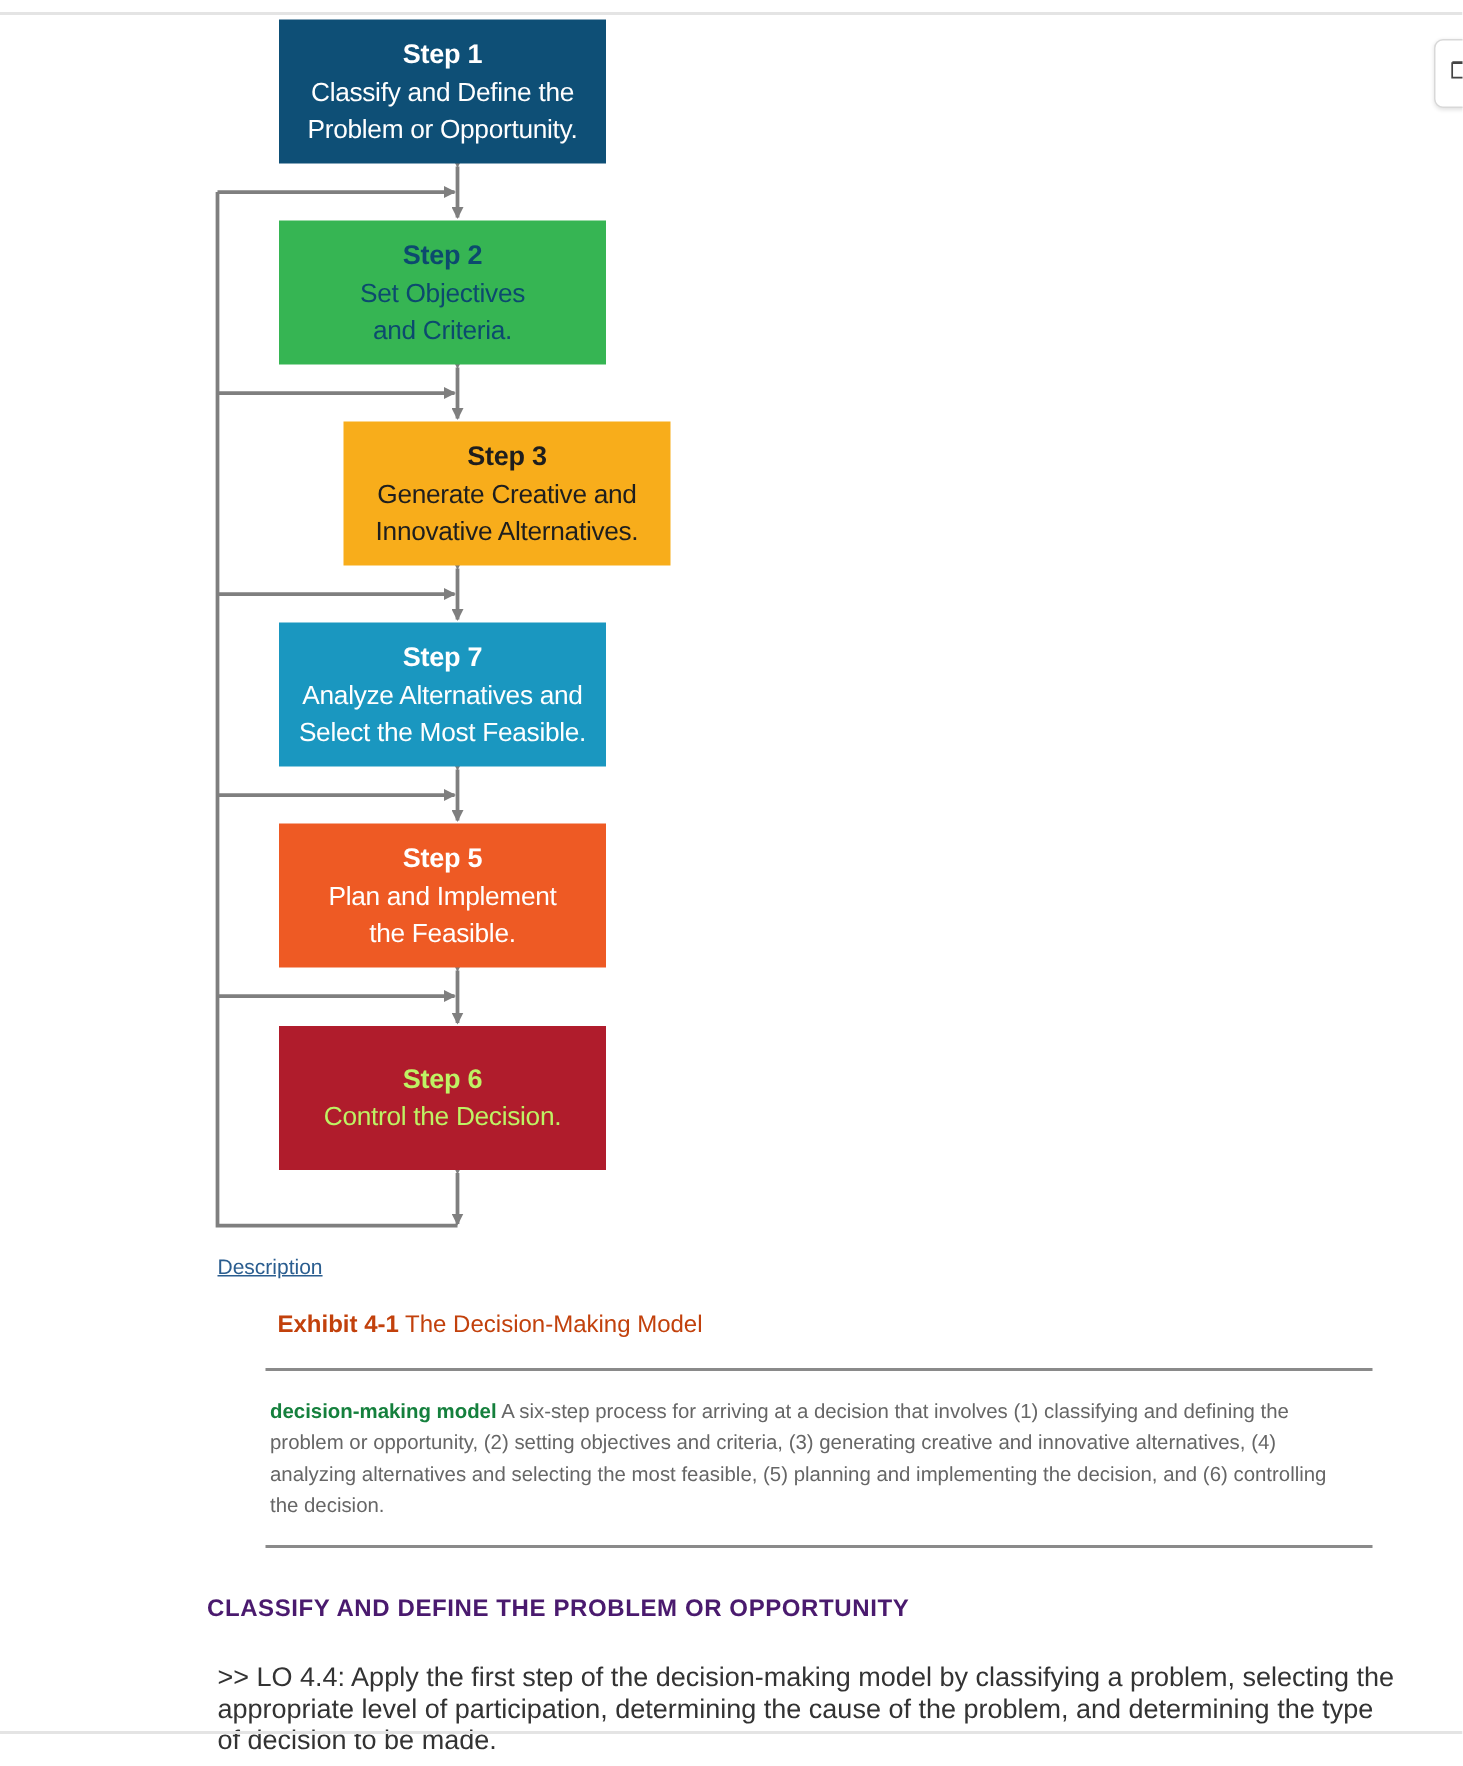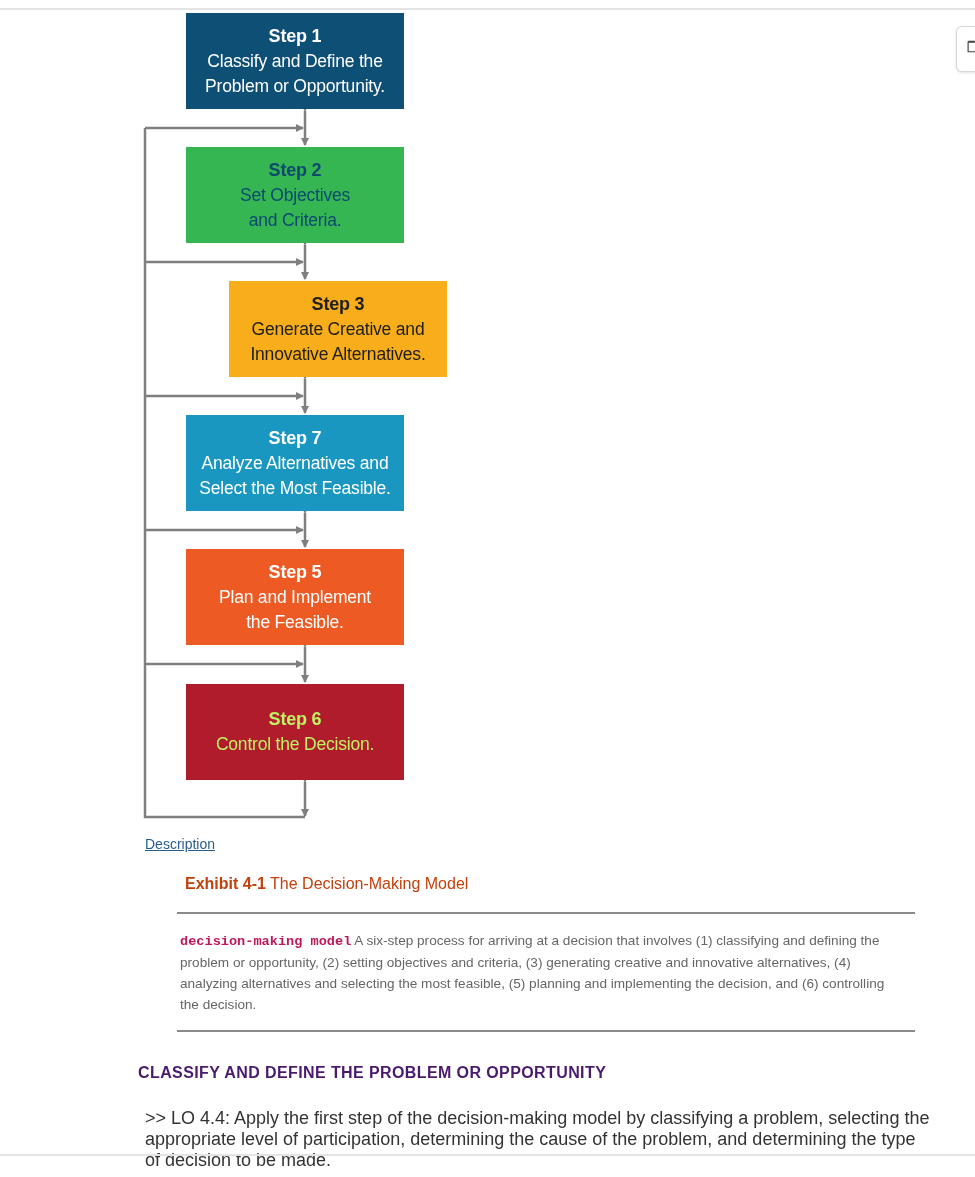--- a/index.html
+++ b/index.html
@@ -18,21 +18,21 @@
   .s4 { top:415px; background:#1a97c0; color:#fff; }
   .s5 { top:549px; background:#ee5a24; color:#fff;align-items:center; }
   .s6 { top:684px; background:#b01c2c; color:#bef264; }
 
   .link { position:absolute; left:145px; top:836px; font-size:14px; color:#2a5d8f; text-decoration:underline; cursor:pointer; }
   .caption { position:absolute; left:145px; top:875px; font-size:16px; color:#c2410c;margin-left:40px; }
   .caption b { font-weight:bold; }
 
   .def-rule { position:absolute; left:177px; width:738px; height:2px; background:#8a8a8a; }
   .def-text { position:absolute; left:180px; top:930px; width:720px; font-size:13.6px; line-height:21px; color:#666; }
-  .def-text .term { font-weight:bold; color:#be185d;font-family:Liberation Mono, monospace; }
+  .def-text .term { font-weight:bold; color:#15803d; }
 
   .heading { position:absolute; left:138px; top:1064px; font-size:16px; font-weight:bold; color:#4a1a6e; letter-spacing:0.4px; }
   .lo { position:absolute; left:145px; top:1108px; width:790px; font-size:18px; line-height:21px; color:#333; }
 </style>
 </head>
 <body>
 
 <div class="top-rule"></div>
 
 <div class="side-btn">

